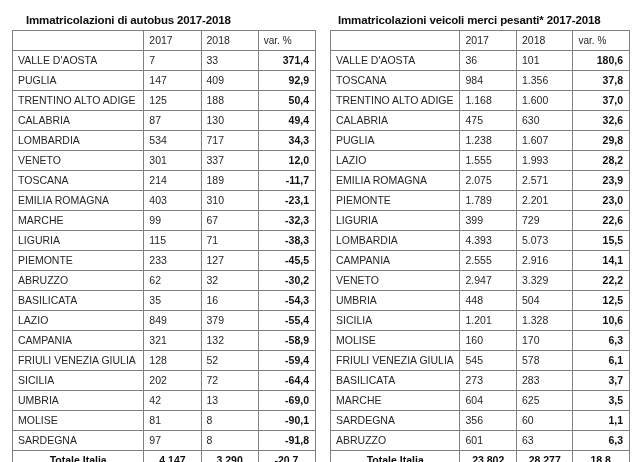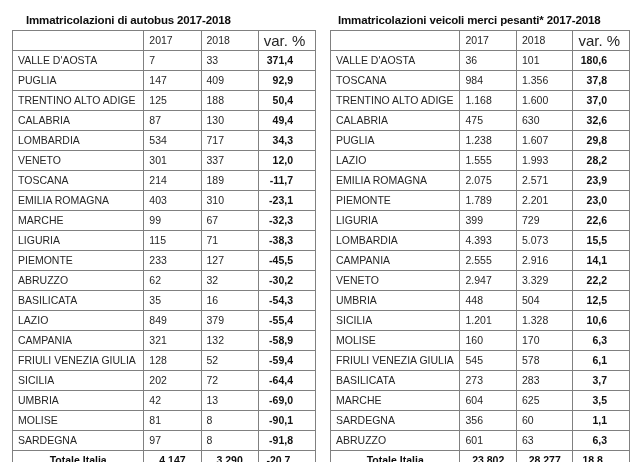--- a/index.html
+++ b/index.html
@@ -61,28 +61,28 @@
   .c-y2     { width: 18%; }
   .c-var    { width: 18%; }
 
   thead th {
     font-weight: bold;
     text-align: center;
     color: #1a1a1a;
     font-size: 11px;
     margin-left: 28px;
   }
-  thead th.c-var { font-weight: normal; font-size: 15px; }
+  thead th.c-var { font-weight: normal; font-size: 10px; }
   thead th.c-region { border-right: 1px solid #808080; }
 
   tbody td.var {
     font-weight: bold;
     text-align: right;
     color: #111;
-    padding-right: 22px;
+    padding-right: 6px;
   }
   tbody tr.total td {
     font-weight: bold;
     color: #0d0d0d;
     border-top: 1px solid #404040;
     text-align: center;
   }
   tbody tr.total td.num { font-weight: bold; }
 
   .footnote {

